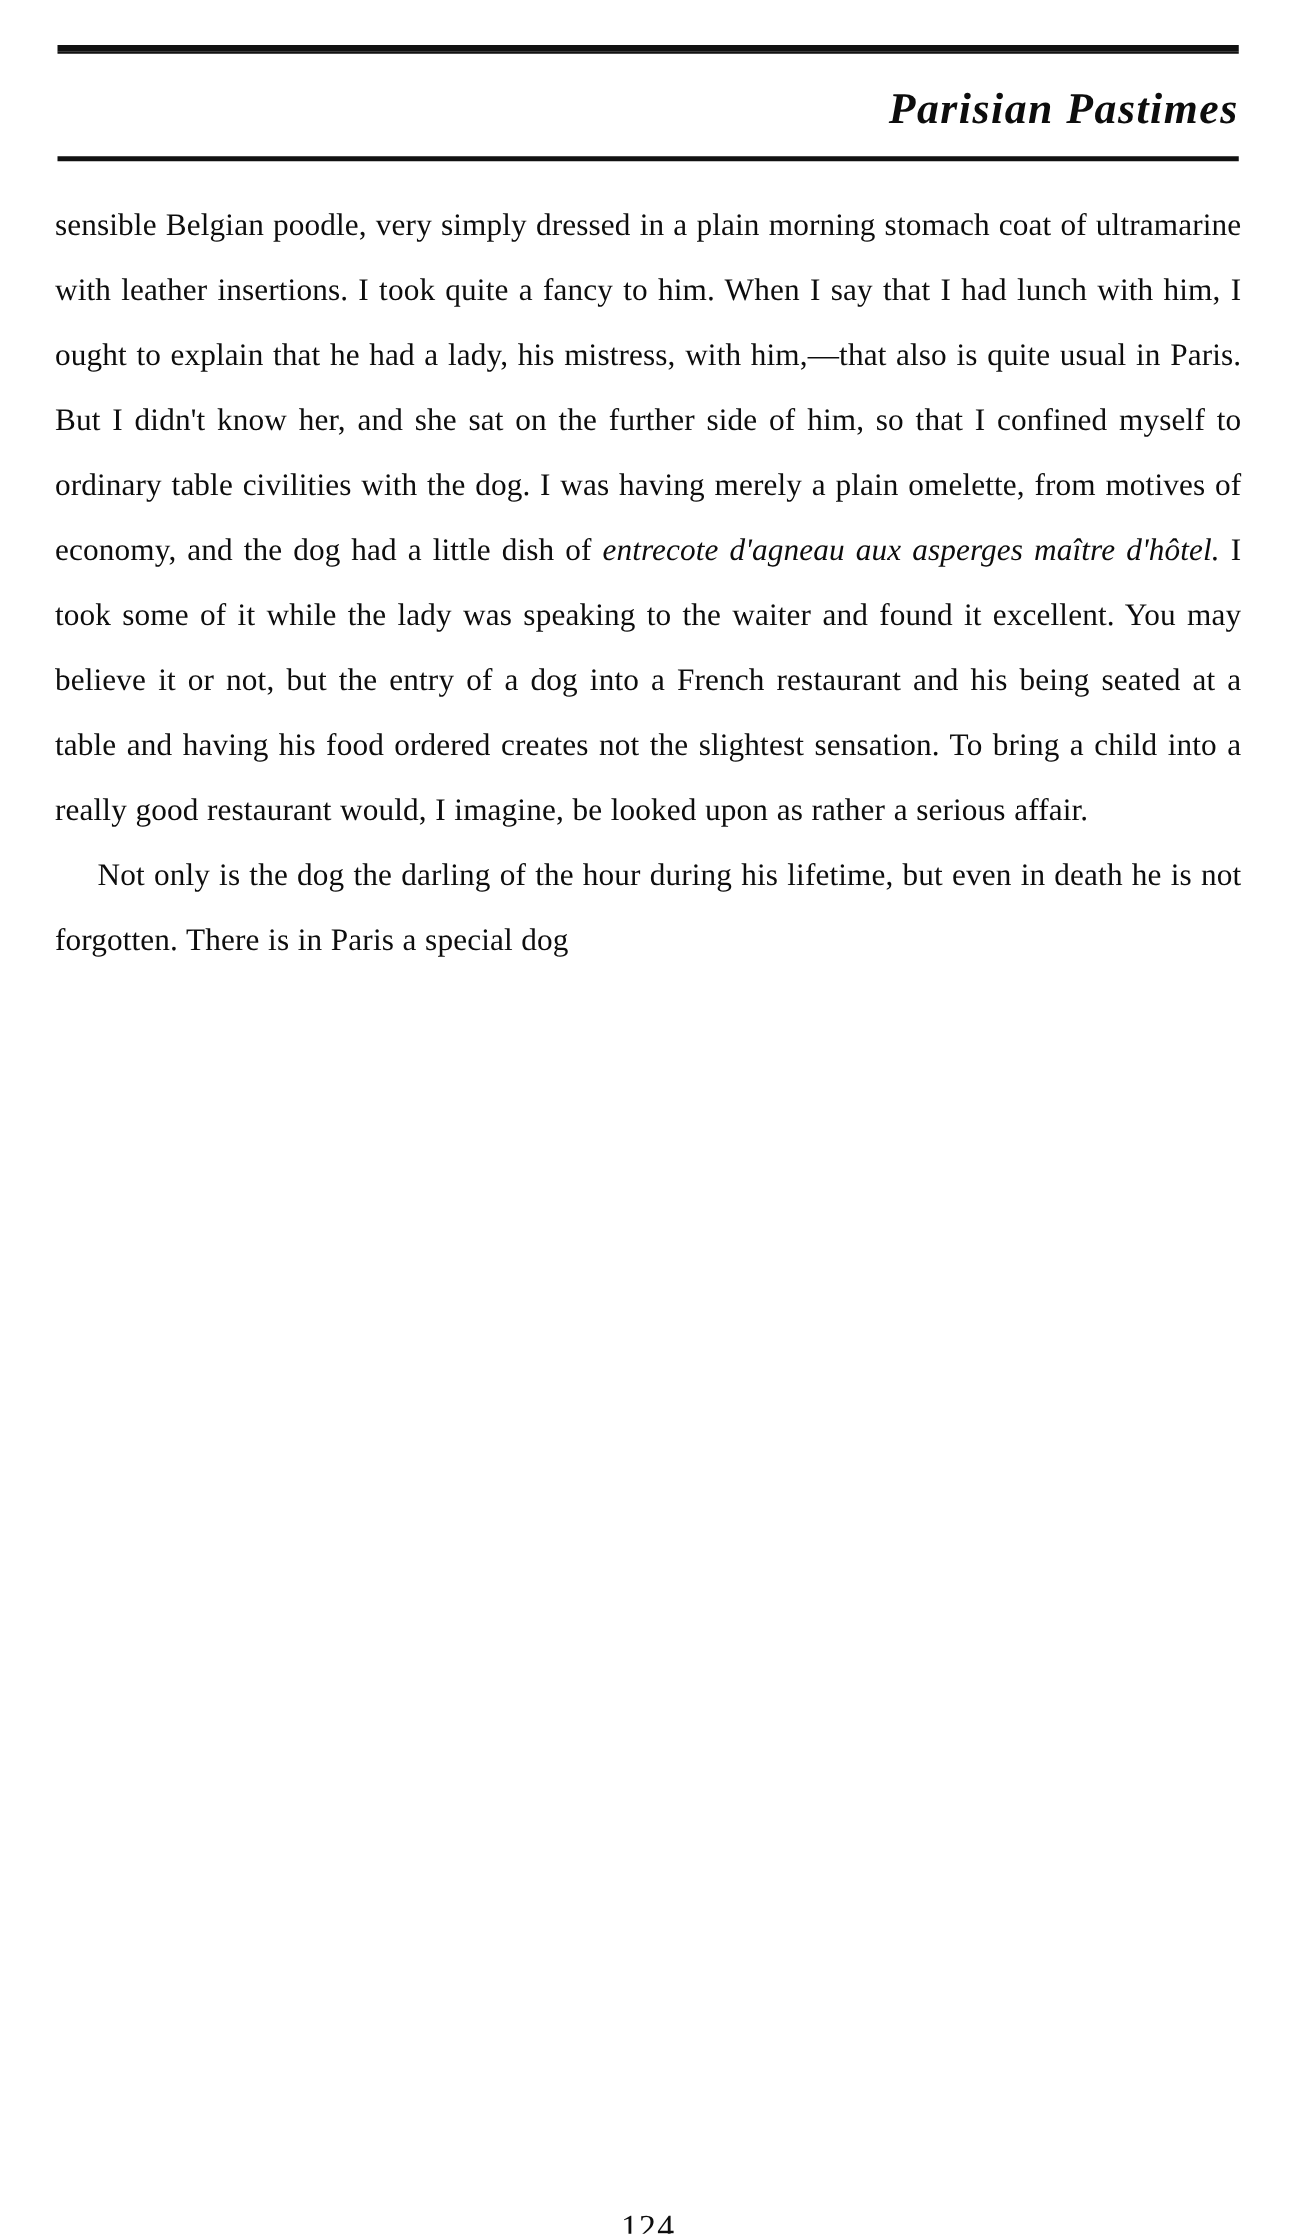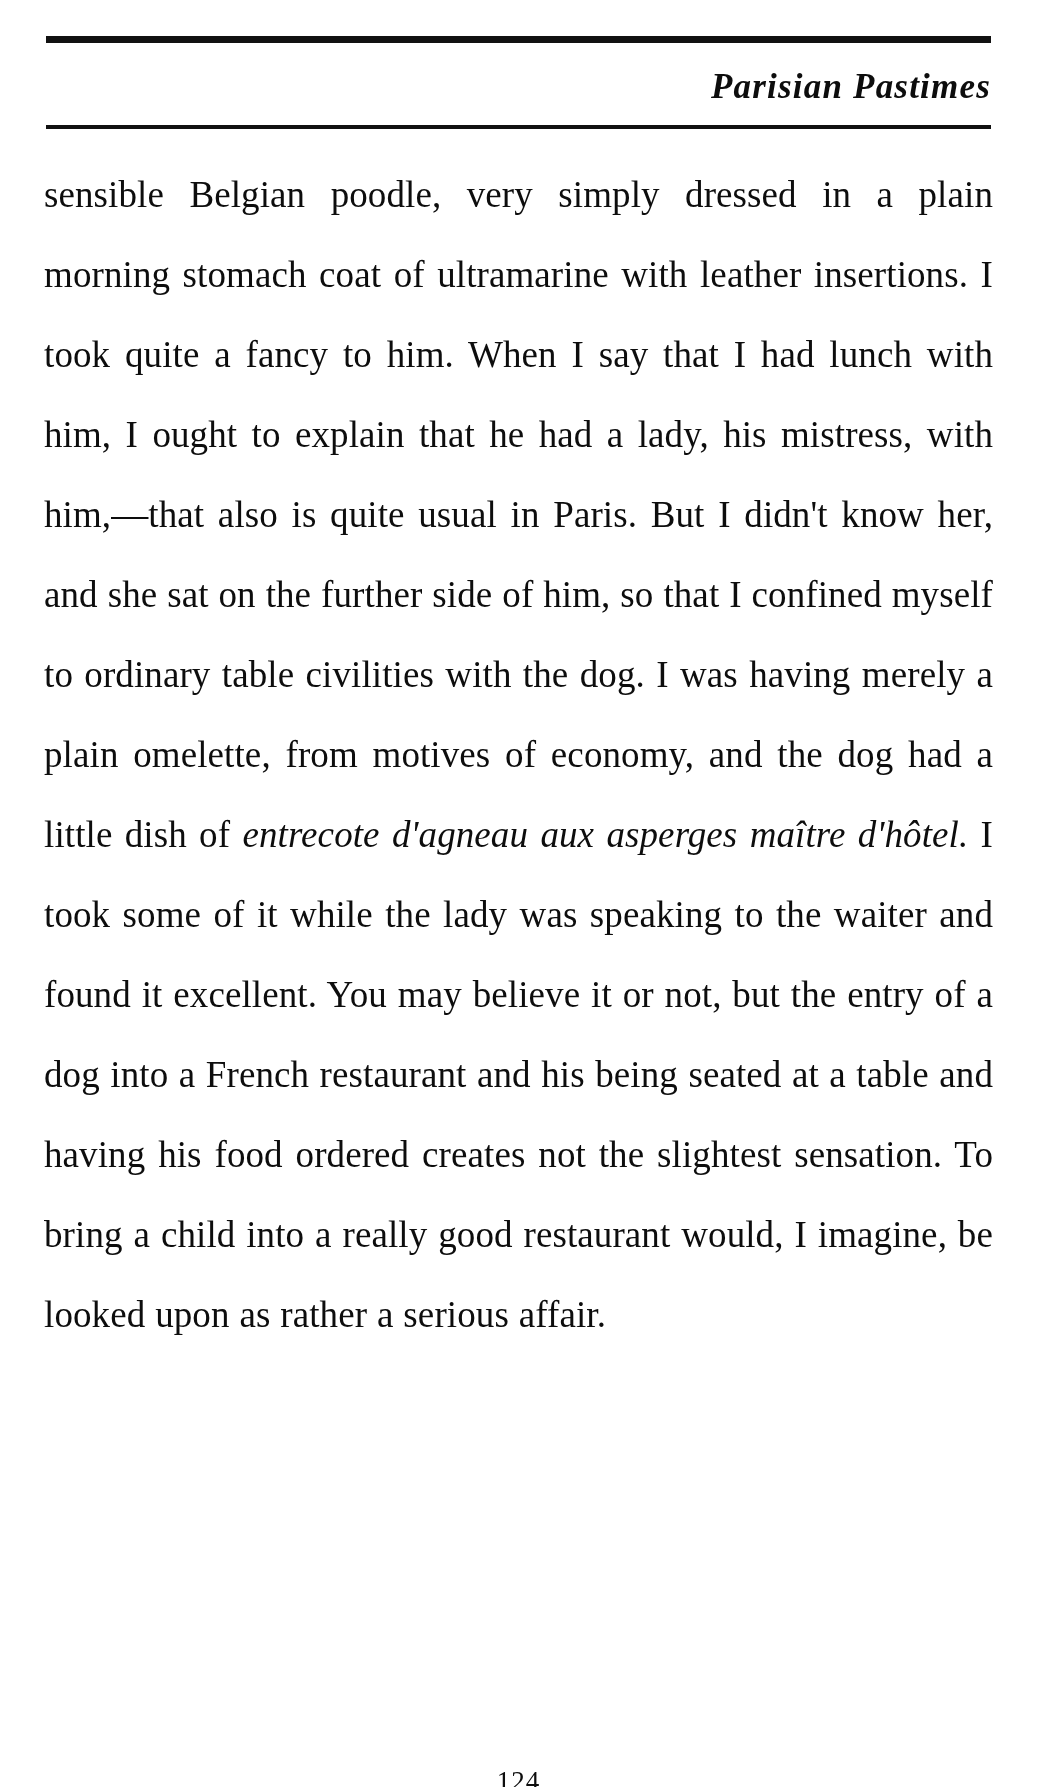--- a/index.html
+++ b/index.html
@@ -47,22 +47,22 @@
     width: 100%;
     margin-top: 2px;
   }
   
   .body-col {
     margin: 0 44px;
     padding-top: 26px;
   }
   p.para {
     margin: 0;
-    font-size: 37px;
-    line-height: 80px;
+    font-size: 25px;
+    line-height: 52px;
     text-align: justify;
     text-justify: inter-word;
     letter-spacing: 0.1px;
     word-spacing: 0.5px;
     hyphens: manual;
   }
   p.para.indent {
     text-indent: 34px;
   }
   .it {
@@ -86,17 +86,18 @@
 <div class="page">
 
   <div class="header">
     <div class="rule-top"></div>
     <div class="running-head">Parisian Pastimes</div>
     <div class="rule-bottom"></div>
   </div>
 
   <div class="body-col">
     <p class="para" id="para-1"><span>sensible Belgian poodle, very simply dressed in a plain morning stomach coat of ultramarine with leather insertions.  I took quite a fancy to him.  When I say that I had lunch with him, I ought to explain that he had a lady, his mistress, with him,—that also is quite usual in Paris.  But I didn't know her, and she sat on the further side of him, so that I confined myself to ordinary table civilities with the dog.  I was having merely a plain omelette, from motives of economy, and the dog had a little dish of </span><span class="it">entrecote d'agneau aux asperges maître d'hôtel.</span><span>  I took some of it while the lady was speaking to the waiter and found it excellent. You may believe it or not, but the entry of a dog into a French restaurant and his being seated at a table and having his food ordered creates not the slightest sensation.  To bring a child into a really good restaurant would, I imagine, be looked upon as rather a serious affair.</span></p>
+    <p class="para indent" id="para-2"><span>Not only is the dog the darling of the hour during his lifetime, but even in death he is not forgotten.  There is in Paris a special dog</span></p>
   </div>
 
   <div class="folio">124</div>
 
 </div>
 
 </body></html>

